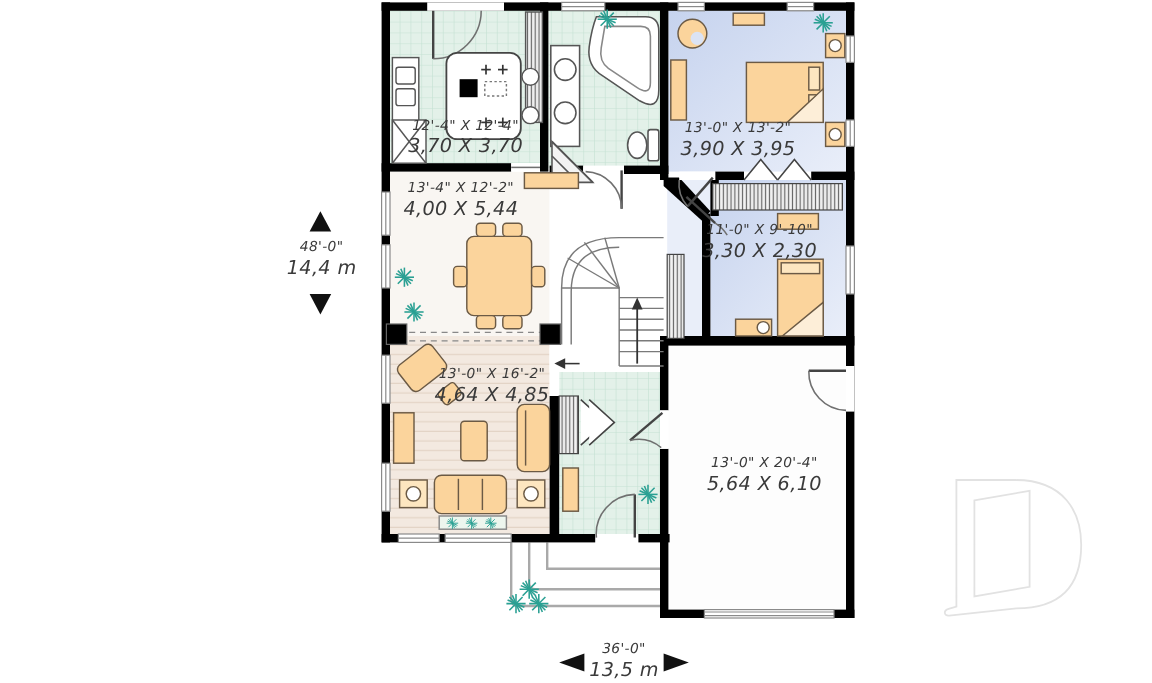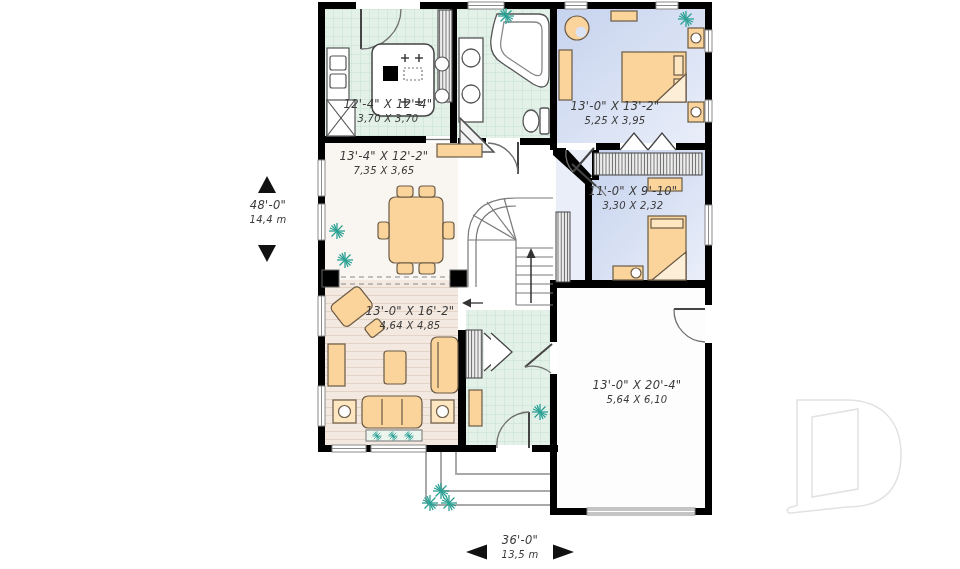--- a/index.html
+++ b/index.html
@@ -2,21 +2,21 @@
 <html><head>
 <meta charset="utf-8">
 <style>
   html,body{margin:0;padding:0;background:#fff;}
   .stage{position:relative;width:960px;height:569px;background:#ffffff;overflow:hidden;
          font-family:"DejaVu Sans",sans-serif;}
   .plan-svg{position:absolute;left:0;top:0;}
   .dim{position:absolute;text-align:center;font-style:italic;color:#3a3a3a;
        letter-spacing:.3px;line-height:1.3;pointer-events:none;}
   .dim .l1{display:block;font-size:11.5px;}
-  .dim .l2{display:block;font-size:10px;}
+  .dim .l2{display:block;font-size:16px;}
 </style>
 </head>
 <body>
 
 <div class="stage">
 
 <svg class="plan-svg" width="960" height="569" viewBox="0 0 960 569">
   <defs>
     <pattern id="tile" width="9" height="9" patternUnits="userSpaceOnUse">
       <rect width="9" height="9" fill="#e3f1e9"></rect>
@@ -350,29 +350,29 @@
          M812 417 L858 409 L858 489 L812 497 Z"></path>
   </g>
 </svg>
 
 <div class="dim" style="left:320px;top:97px;width:136px;">
   <span class="l1">12'-4" X 12'-4"</span>
   <span class="l2">3,70 X 3,70</span>
 </div>
 <div class="dim" style="left:316px;top:149px;width:136px;">
   <span class="l1">13'-4" X 12'-2"</span>
-  <span class="l2">7,35 X 3,65</span>
+  <span class="l2">4,00 X 5,44</span>
 </div>
 <div class="dim" style="left:547px;top:99px;width:136px;">
   <span class="l1">13'-0" X 13'-2"</span>
-  <span class="l2">5,25 X 3,95</span>
+  <span class="l2">3,90 X 3,95</span>
 </div>
 <div class="dim" style="left:565px;top:184px;width:136px;">
   <span class="l1">11'-0" X 9'-10"</span>
-  <span class="l2">3,30 X 2,32</span>
+  <span class="l2">3,30 X 2,30</span>
 </div>
 <div class="dim" style="left:342px;top:304px;width:136px;">
   <span class="l1">13'-0" X 16'-2"</span>
   <span class="l2">4,64 X 4,85</span>
 </div>
 <div class="dim" style="left:569px;top:378px;width:136px;">
   <span class="l1">13'-0" X 20'-4"</span>
   <span class="l2">5,64 X 6,10</span>
 </div>
 <div class="dim" style="left:232px;top:198px;width:72px;">

